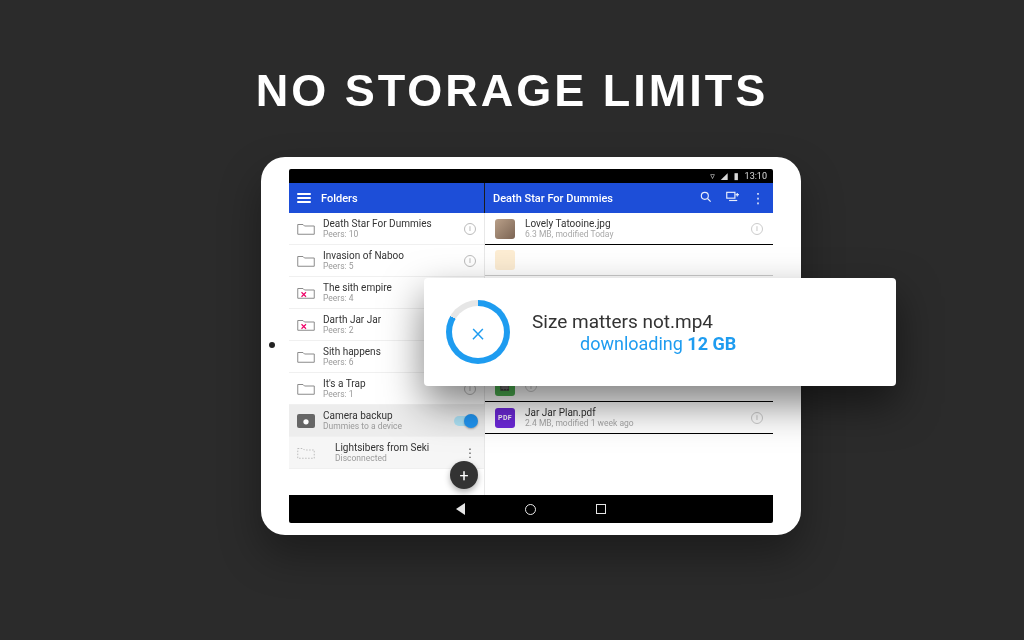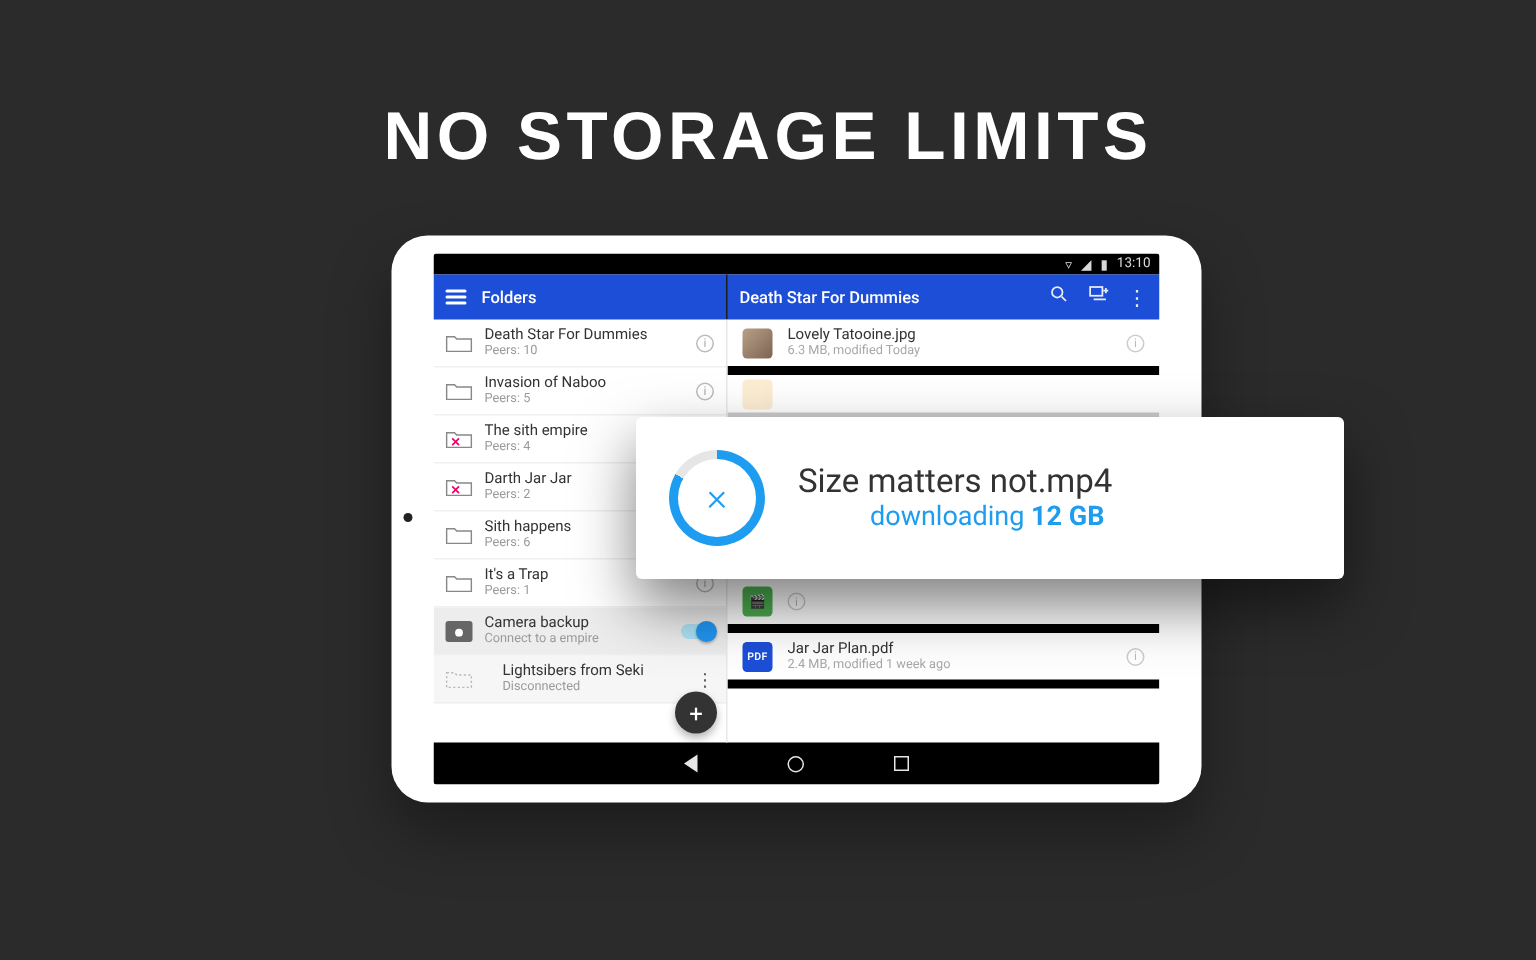--- a/index.html
+++ b/index.html
@@ -83,32 +83,32 @@
 
   .fab {
     position: absolute; right: 6px; bottom: 6px; width: 28px; height: 28px; border-radius: 50%;
     background: #333; color: #fff; display: flex; align-items: center; justify-content: center; font-size: 16px;
     box-shadow: 0 3px 6px rgba(0,0,0,.3); z-index: 5;
   }
 
   
   .filerow {
     display: flex; align-items: center; padding: 5px 10px; gap: 10px;
-    border-bottom: 6px solid #000000;
+    border-bottom: 1px solid #000000;
   }
   .filerow .thumb { width: 20px; height: 20px; border-radius: 3px; flex: 0 0 20px; display:flex; align-items:center; justify-content:center; font-size: 9px; color:#fff; font-weight:600; }
   .filerow .txt { flex: 1; min-width: 0; }
   .filerow .name { font-size: 10px; color: #333; white-space: nowrap; overflow: hidden; text-overflow: ellipsis; }
   .filerow .meta { font-size: 8.5px; color: #a8a8a8; }
   .filerow .info { width: 12px; height: 12px; border: 1px solid #ccc; border-radius: 50%; font-size: 8px; color: #bbb; display: flex; align-items: center; justify-content: center; flex: 0 0 12px; }
 
   .thumb.photo1 { background: linear-gradient(135deg,#b9a089,#7b6453); }
   .thumb.orange { background: #f5a623; }
   .thumb.green  { background: #4caf50; }
-  .thumb.red    { background: #1d4ed8; font-size: 7px; letter-spacing:.3px; }
+  .thumb.red    { background: #6d28d9; font-size: 7px; letter-spacing:.3px; }
 
   
   .navbar {
     height: 28px; background: #000; display: flex; align-items: center; justify-content: center; gap: 60px;
   }
   .navbar .nv { color: #fff; font-size: 14px; opacity: .9; }
   .nv.tri { width: 0; height: 0; border-top: 6px solid transparent; border-bottom: 6px solid transparent; border-right: 9px solid #fff; }
   .nv.cir { width: 11px; height: 11px; border: 1.5px solid #fff; border-radius: 50%; }
   .nv.sq  { width: 10px; height: 10px; border: 1.5px solid #fff; }
 
@@ -124,21 +124,21 @@
     position: relative; flex: 0 0 64px;
     background: conic-gradient(#1e9cf0 0 300deg, #e6e6e6 300deg 360deg);
   }
   .progress-ring::after {
     content:""; position:absolute; inset:6px; background:#fff; border-radius:50%;
   }
   .progress-ring .x {
     position: absolute; inset: 0; display: flex; align-items: center; justify-content: center;
     color: #1e9cf0; font-size: 26px; z-index: 2; font-weight: 300;
   }
-  .popup .ptitle { font-size: 22px; color: #333; font-weight: 400; }
+  .popup .ptitle { font-size: 19px; color: #333; font-weight: 400; }
   .popup .psub { font-size: 18px; color: #1e9cf0; margin-left: 48px; }
   .popup .psub b { font-weight: 700; }
 
 </style>
 </head>
 <body>
 
 <div class="stage">
 
   <div class="headline">NO STORAGE LIMITS</div>
@@ -270,21 +270,21 @@
 
           <div class="frow camera">
             <span class="fic">
                 <svg viewBox="0 0 24 18">
                   <rect x="2" y="4" width="20" height="12" rx="2" fill="#666"></rect>
                   <circle cx="12" cy="10" r="3.5" fill="#fff"></circle>
                 </svg>
               </span>
             <div class="txt">
                 <div class="name">Camera backup</div>
-                <div class="meta">Connect to a empire</div>
+                <div class="meta">Dummies to a device</div>
               </div>
             <span class="toggle-on"></span>
           </div>
 
           <div class="frow" style="background:#f6f6f6;gap:20px;">
             <span class="fic">
                 <svg viewBox="0 0 24 18">
                   <path d="M1 3h7l2 2h13v11H1z" fill="none" stroke="#bbb" stroke-width="1.3" stroke-dasharray="2 2"></path>
                 </svg>
               </span>

